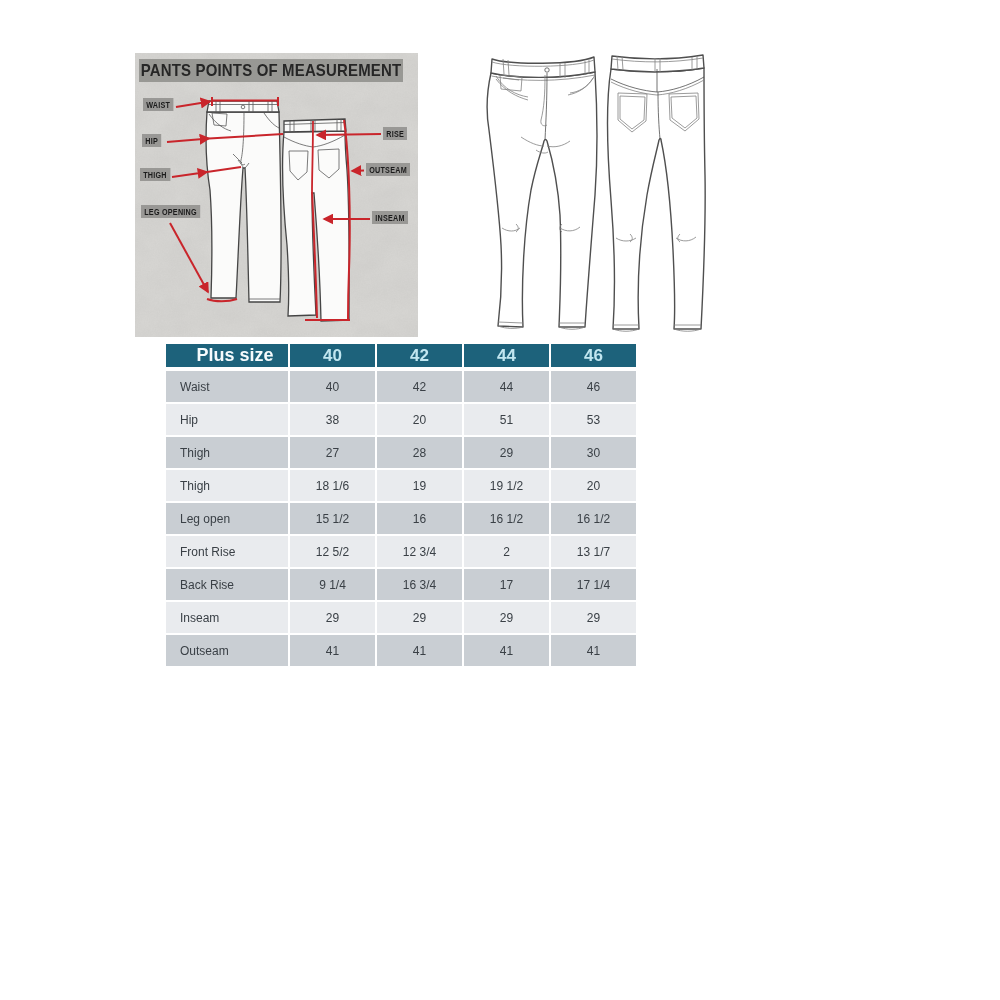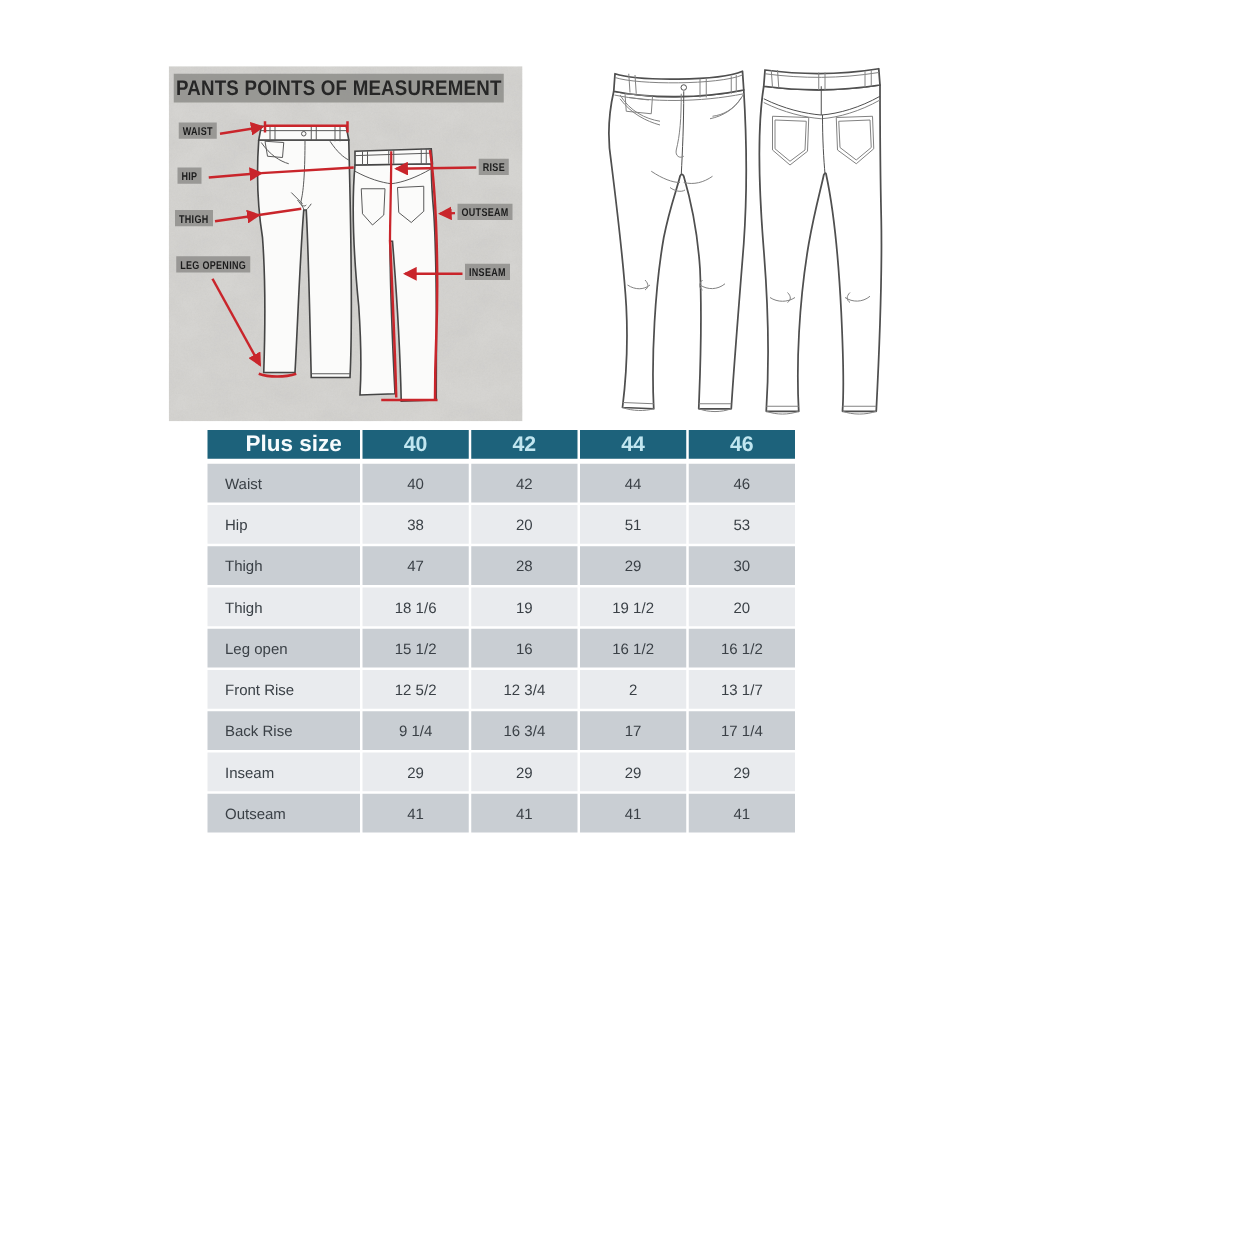--- a/index.html
+++ b/index.html
@@ -186,21 +186,21 @@
       <div class="cell val-col row-dark">44</div>
       <div class="cell val-col row-dark">46</div>
 
       <div class="cell label-col row-light">Hip</div>
       <div class="cell val-col row-light">38</div>
       <div class="cell val-col row-light">20</div>
       <div class="cell val-col row-light">51</div>
       <div class="cell val-col row-light">53</div>
 
       <div class="cell label-col row-dark">Thigh</div>
-      <div class="cell val-col row-dark">47</div>
+      <div class="cell val-col row-dark">27</div>
       <div class="cell val-col row-dark">28</div>
       <div class="cell val-col row-dark">29</div>
       <div class="cell val-col row-dark">30</div>
 
       <div class="cell label-col row-light">Thigh</div>
       <div class="cell val-col row-light">18 1/6</div>
       <div class="cell val-col row-light">19</div>
       <div class="cell val-col row-light">19 1/2</div>
       <div class="cell val-col row-light">20</div>
 

